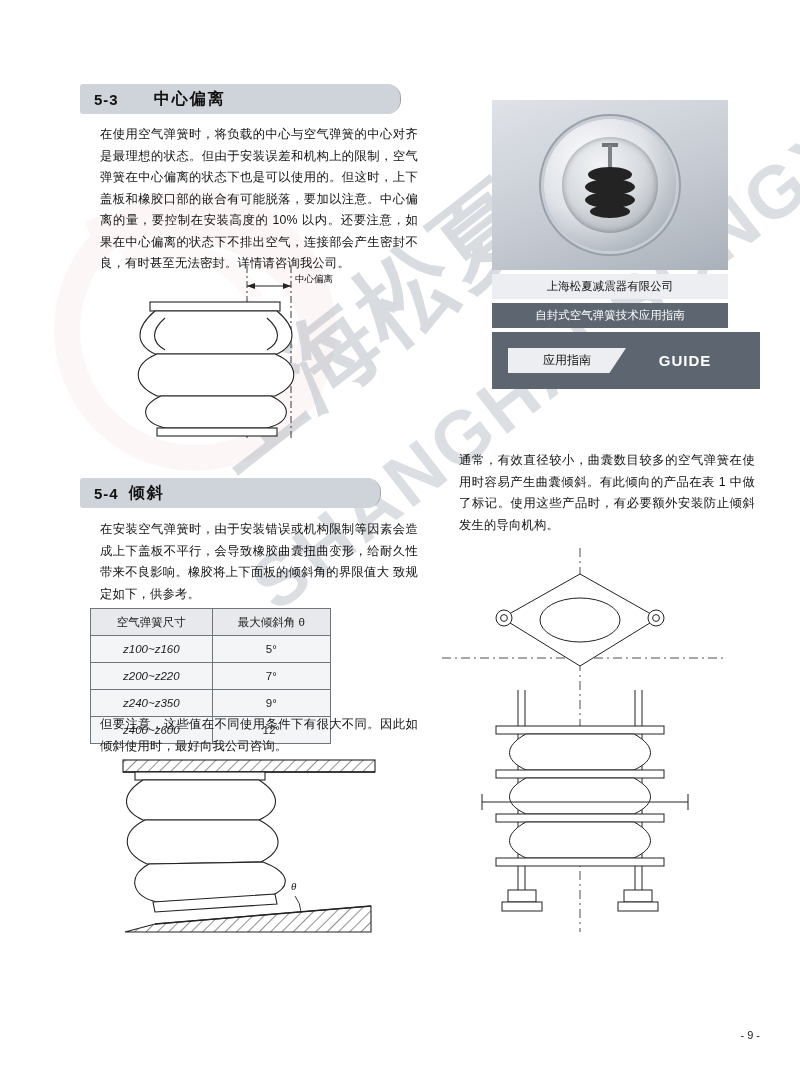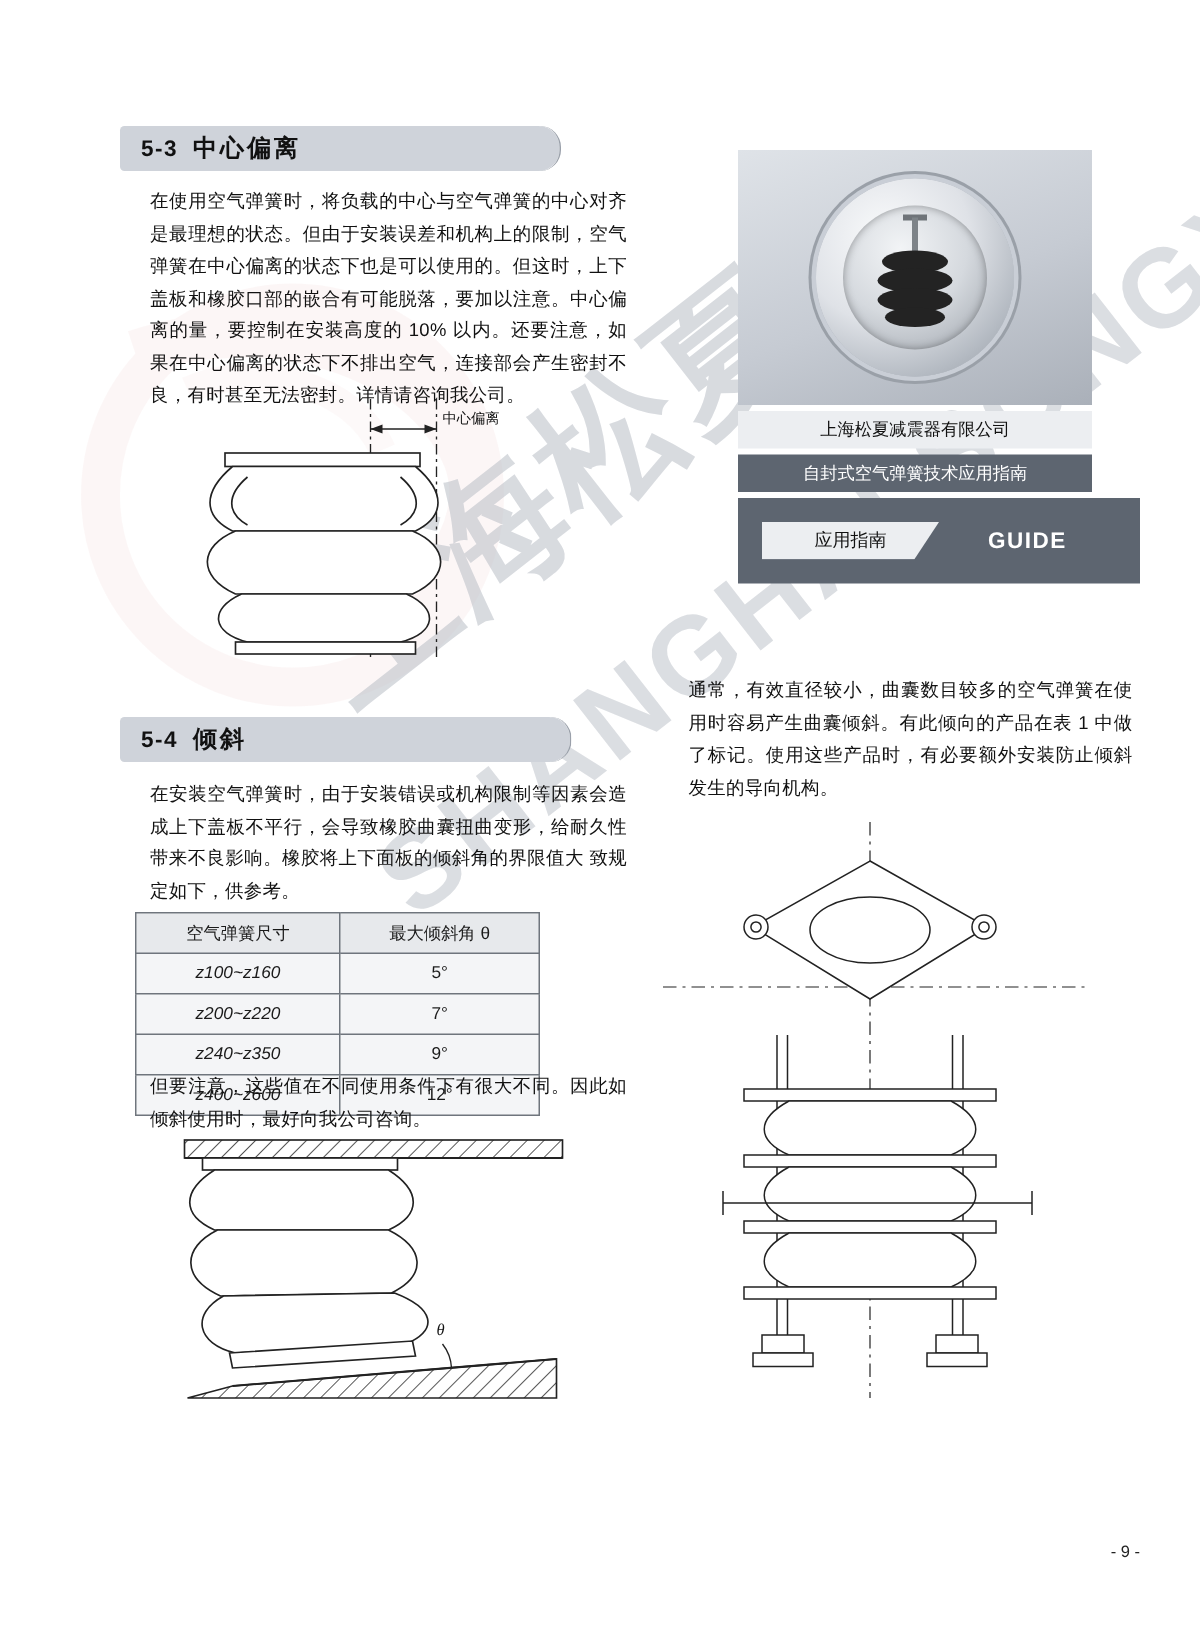--- a/index.html
+++ b/index.html
@@ -118,21 +118,21 @@
     clip-path:polygon(0 0, 100% 0, 86% 100%, 0 100%);
     font-size:12px;
   }
   .bar-c .right {
     flex:1; display:flex; align-items:center; justify-content:center;
     font-size:15px; font-weight:bold; letter-spacing:1px;
   }
 
   
   table.spec {
-    position:absolute; left:90px; top:608px; width:270px;
+    position:absolute; left:90px; top:608px; width:241px;
     border-collapse:collapse; z-index:3;
     font-size:11.5px;
   }
   table.spec th, table.spec td {
     border:1px solid #6f757d; text-align:center; padding:3px 2px; height:20px;
   }
   table.spec th { background:#e7e9ec; font-weight:normal; }
   table.spec td { background:#f4f5f7; }
   table.spec td.it { font-style:italic; }
 
@@ -154,21 +154,21 @@
       <g fill="none" stroke="#f0d3d3" stroke-width="26">
         <circle cx="165" cy="165" r="128"></circle>
       </g>
       <path d="M60 70 C150 40 250 70 280 140 C300 190 250 250 190 250" fill="none" stroke="#f0d3d3" stroke-width="30"></path>
       <path d="M95 95 C140 75 205 90 225 135" fill="none" stroke="#f6e2e2" stroke-width="18"></path>
     </svg>
   </div>
   <div class="wm wm-text">上海松夏</div>
   <div class="wm wm-text2">SHANGHAI SONGXIA</div>
 
-  <div class="band" style="left:80px; top:84px; width:293px;">
+  <div class="band" style="left:80px; top:84px; width:320px;gap:25px;">
     <span class="num">5-3</span>
     <span class="ttl">中心偏离</span>
   </div>
   <div class="para" style="left:71px; top:124px; width:318px;">在使用空气弹簧时，将负载的中心与空气弹簧的中心对齐是最理想的状态。但由于安装误差和机构上的限制，空气弹簧在中心偏离的状态下也是可以使用的。但这时，上下盖板和橡胶口部的嵌合有可能脱落，要加以注意。中心偏离的量，要控制在安装高度的 10% 以内。还要注意，如果在中心偏离的状态下不排出空气，连接部会产生密封不良，有时甚至无法密封。详情请咨询我公司。</div>
 
   <svg class="fig" style="left:95px; top:258px;" width="290" height="190" viewBox="0 0 290 190">
     <g stroke="#222" fill="none" stroke-width="1.1">
 
       <line x1="152" y1="8" x2="152" y2="180" stroke-dasharray="7 3 2 3" stroke-width=".9"></line>
       <line x1="196" y1="8" x2="196" y2="180" stroke-dasharray="7 3 2 3" stroke-width=".9"></line>

